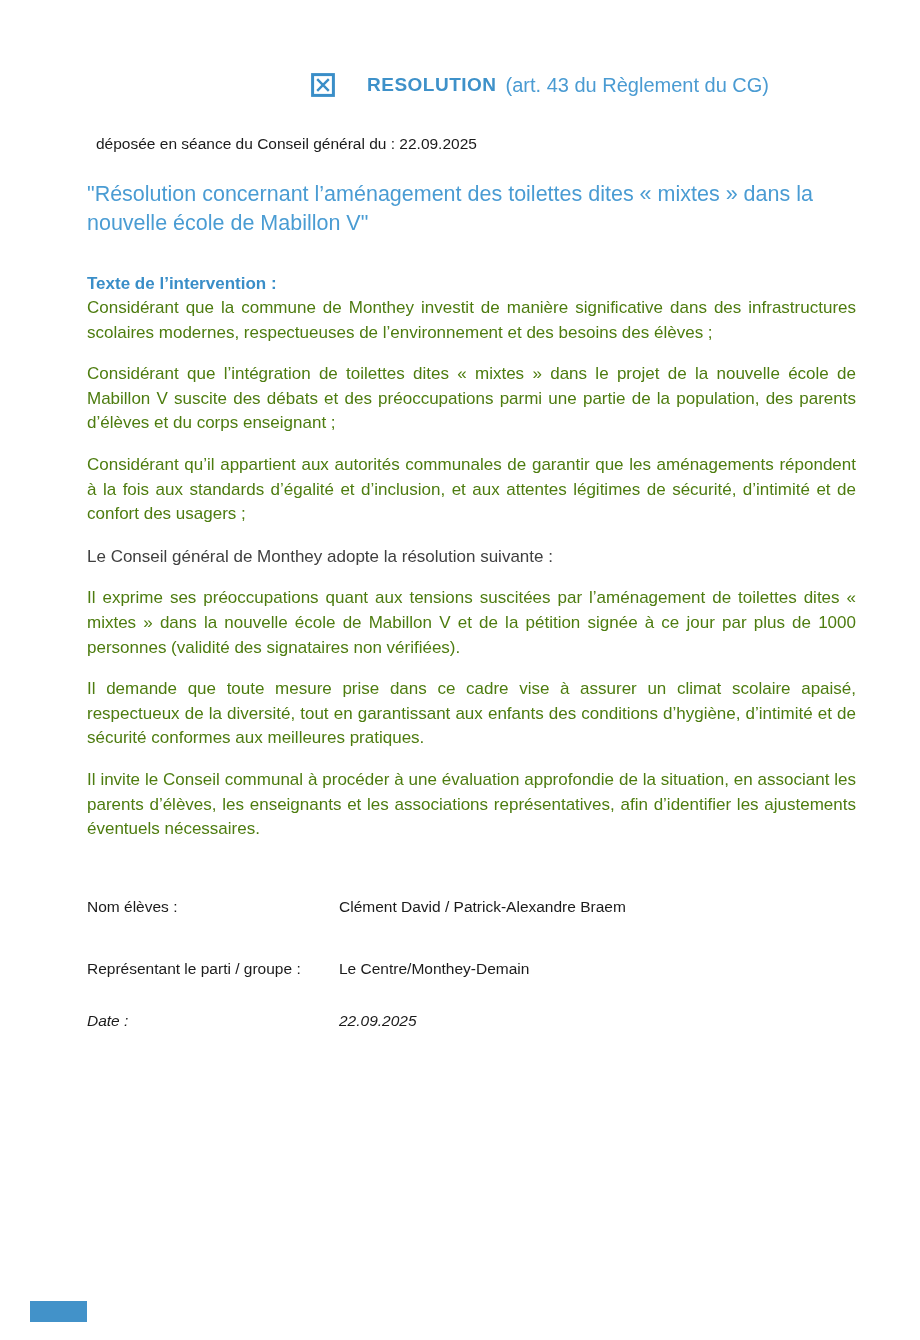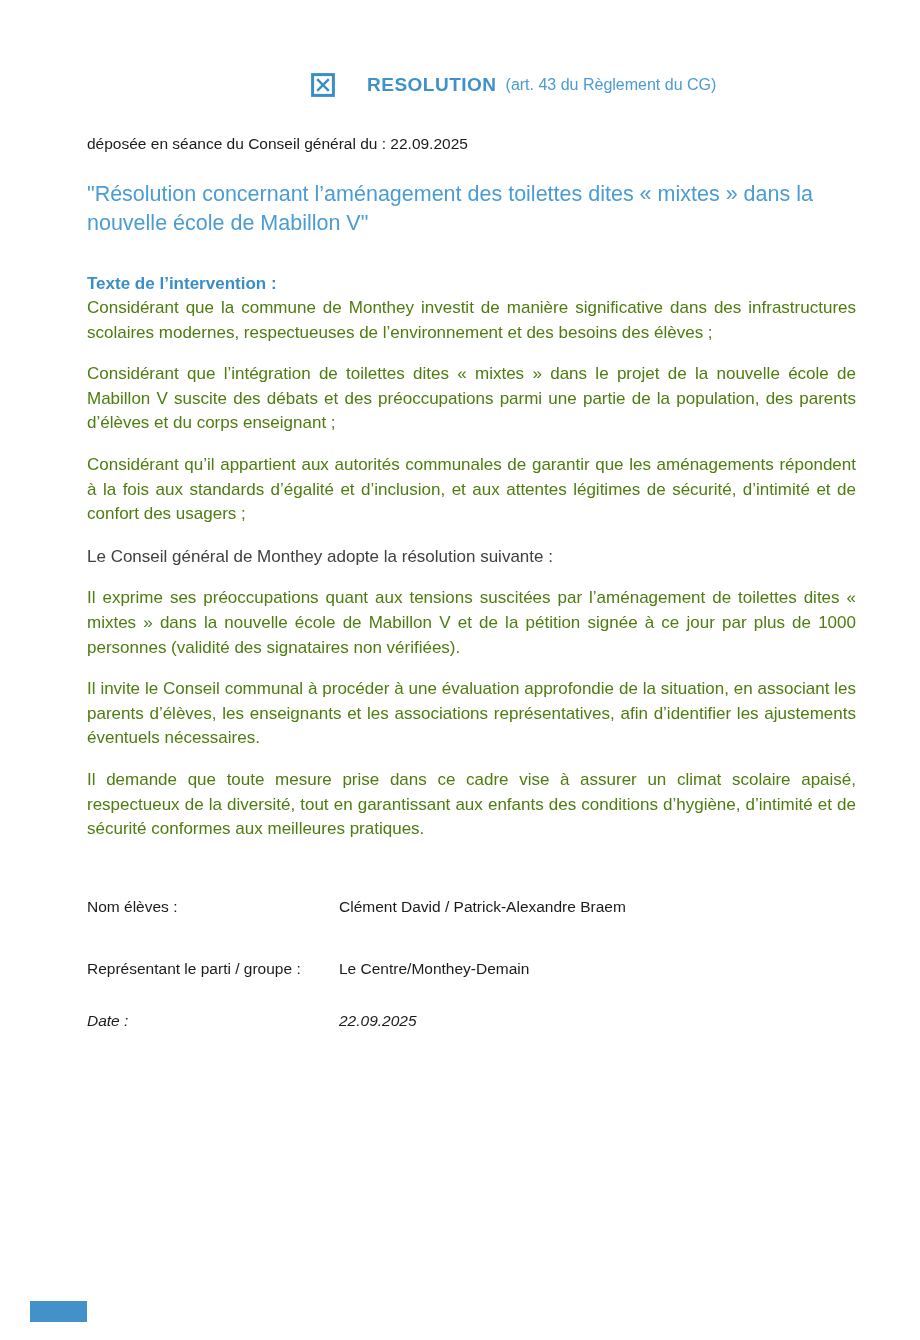--- a/index.html
+++ b/index.html
@@ -35,30 +35,31 @@
   .header-title {
     margin-left: 32px;
     font-size: 19px;
     font-weight: 700;
     letter-spacing: 0.5px;
     color: #3e91c9;
     white-space: nowrap;
   }
   .header-subtitle {
     margin-left: 9px;
-    font-size: 16px;
+    font-size: 20px;
     font-weight: 400;
     color: #4a9bd2;
     white-space: nowrap;
   }
   
   .deposit-line {
     margin-top: 36px;
     font-size: 15.5px;
     color: #1b1b1b;
+    margin-left: 9px;
   }
   
   .doc-title {
     margin-top: 27px;
     font-size: 21.5px;
     line-height: 29px;
     color: #4a9cd3;
     font-weight: 400;
   }
   
@@ -139,22 +140,22 @@
 
   <div class="doc-title">"Résolution concernant l’aménagement des toilettes dites « mixtes » dans la nouvelle école de Mabillon V"</div>
 
   <div class="section-heading">Texte de l’intervention :</div>
   <p class="para first">Considérant que la commune de Monthey investit de manière significative dans des infrastructures scolaires modernes, respectueuses de l’environnement et des besoins des élèves ;</p>
   <p class="para">Considérant que l’intégration de toilettes dites « mixtes » dans le projet de la nouvelle école de Mabillon V suscite des débats et des préoccupations parmi une partie de la population, des parents d’élèves et du corps enseignant ;</p>
   <p class="para">Considérant qu’il appartient aux autorités communales de garantir que les aménagements répondent à la fois aux standards d’égalité et d’inclusion, et aux attentes légitimes de sécurité, d’intimité et de confort des usagers ;</p>
 
   <div class="intro-line">Le Conseil général de Monthey adopte la résolution suivante :</div>
   <p class="para res-para">Il exprime ses préoccupations quant aux tensions suscitées par l’aménagement de toilettes dites « mixtes » dans la nouvelle école de Mabillon V et de la pétition signée à ce jour par plus de 1000 personnes (validité des signataires non vérifiées).</p>
+  <p class="para res-para">Il demande que toute mesure prise dans ce cadre vise à assurer un climat scolaire apaisé, respectueux de la diversité, tout en garantissant aux enfants des conditions d’hygiène, d’intimité et de sécurité conformes aux meilleures pratiques.</p>
   <p class="para res-para">Il invite le Conseil communal à procéder à une évaluation approfondie de la situation, en associant les parents d’élèves, les enseignants et les associations représentatives, afin d’identifier les ajustements éventuels nécessaires.</p>
-  <p class="para res-para">Il demande que toute mesure prise dans ce cadre vise à assurer un climat scolaire apaisé, respectueux de la diversité, tout en garantissant aux enfants des conditions d’hygiène, d’intimité et de sécurité conformes aux meilleures pratiques.</p>
 
   <div class="signature">
     <div class="sig-row">
       <span class="sig-label">Nom élèves :</span>
       <span class="sig-value">Clément David / Patrick-Alexandre Braem</span>
     </div>
     <div class="sig-row gap-lg">
       <span class="sig-label">Représentant le parti / groupe :</span>
       <span class="sig-value">Le Centre/Monthey-Demain</span>
     </div>

